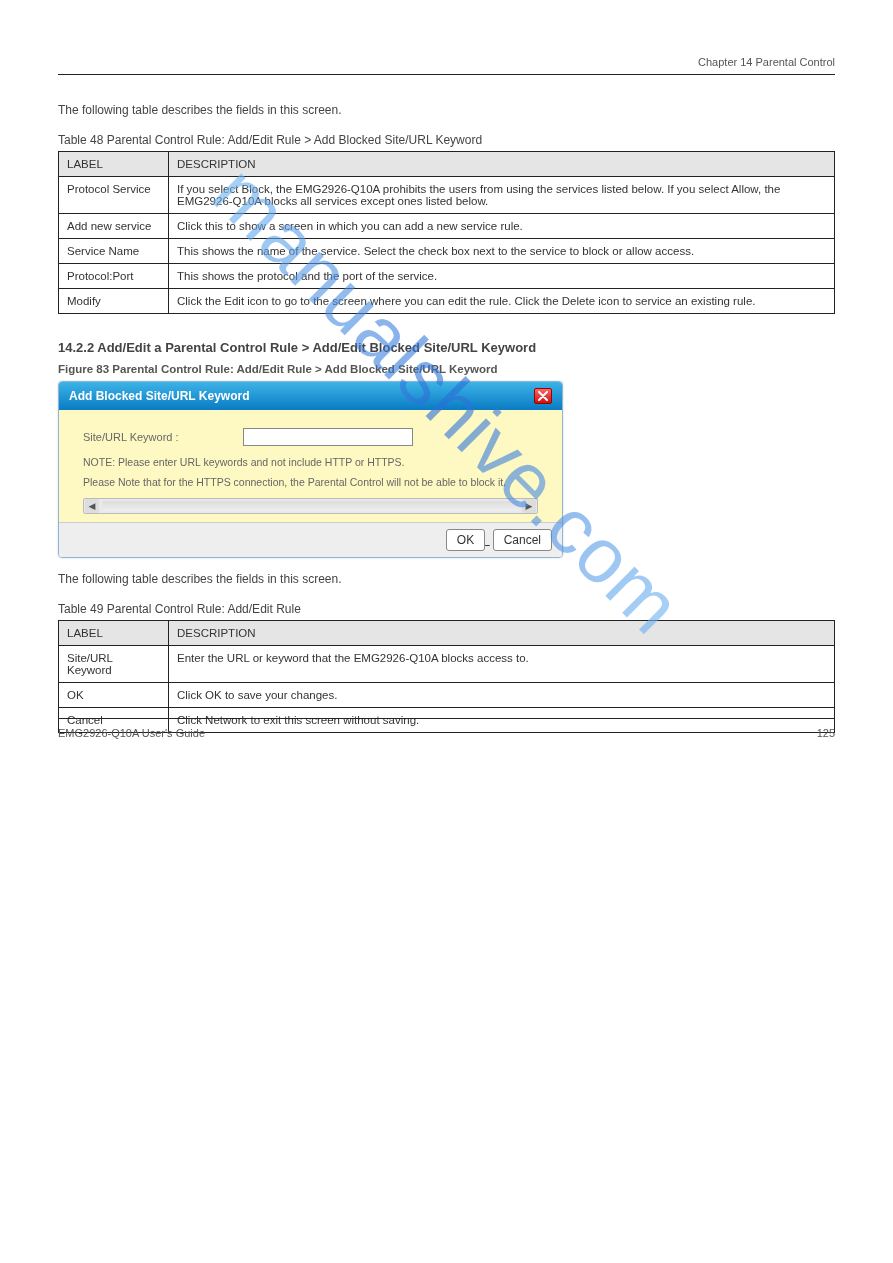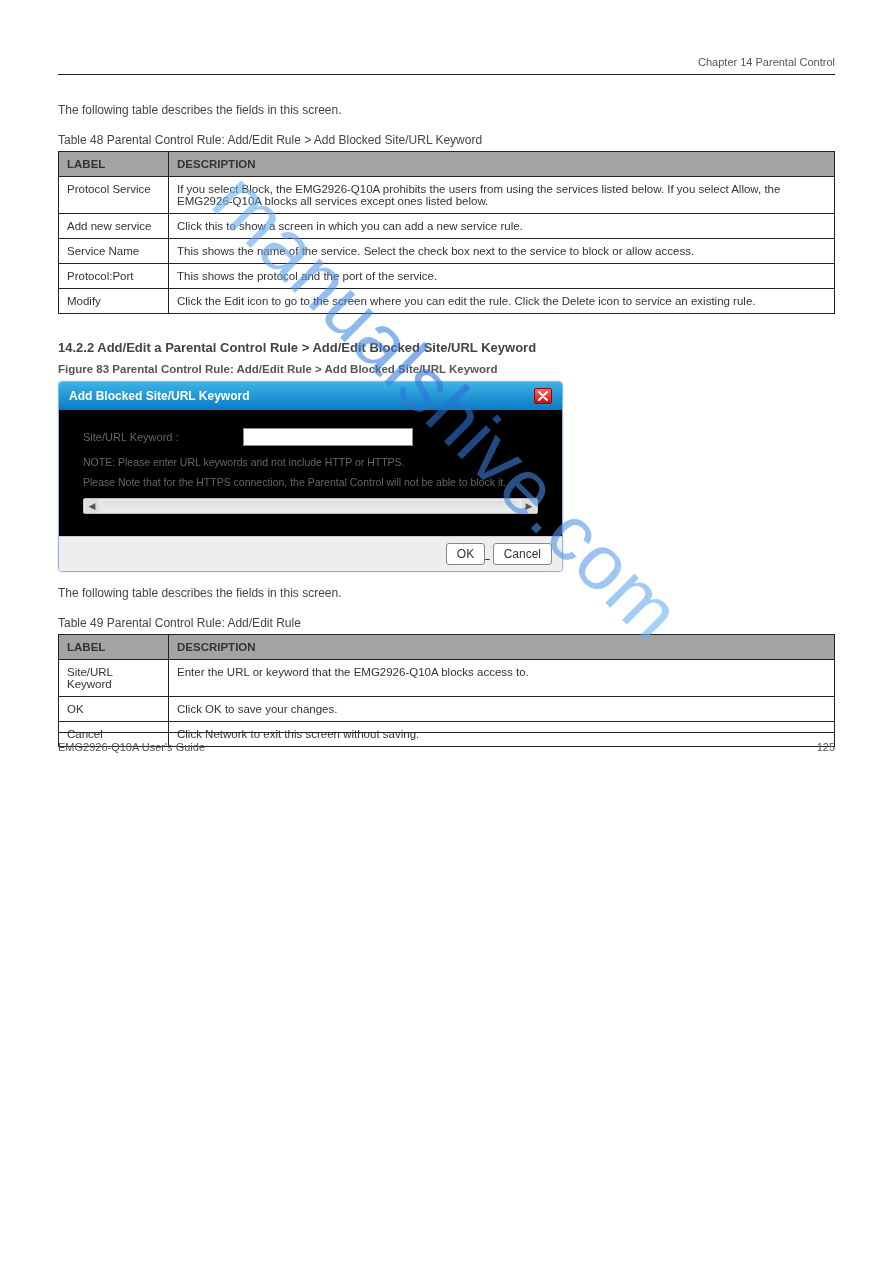--- a/index.html
+++ b/index.html
@@ -43,22 +43,22 @@
     color: #333;
     margin-bottom: 26px;
   }
   table.doc-table th, table.doc-table td {
     border: 1px solid #222;
     padding: 6px 8px;
     text-align: left;
     vertical-align: top;
   }
   table.doc-table th {
-    background: #a3a3a3;
-    font-weight: bold;
+    background: #e5e5e5;
+    font-weight: normal;
     color: #333;
   }
   table.doc-table th.col-label { width: 110px; }
   .section-heading {
     font-size: 13px;
     font-weight: bold;
     color: #444;
     margin: 12px 0 8px 0;
   }
   .figure-caption {
@@ -92,22 +92,22 @@
     border: 1px solid #900;
     border-radius: 2px;
     display: flex;
     align-items: center;
     justify-content: center;
     color: #fff;
     font-size: 11px;
     line-height: 1;
   }
   .dialog-body {
-    background: #000000;
-    padding: 18px 24px 22px 24px;
+    background: #fef9c3;
+    padding: 18px 24px 8px 24px;
     font-size: 11px;
     color: #555;
   }
   .dialog-row {
     display: flex;
     align-items: center;
     margin-bottom: 10px;
   }
   .dialog-label {
     width: 160px;

